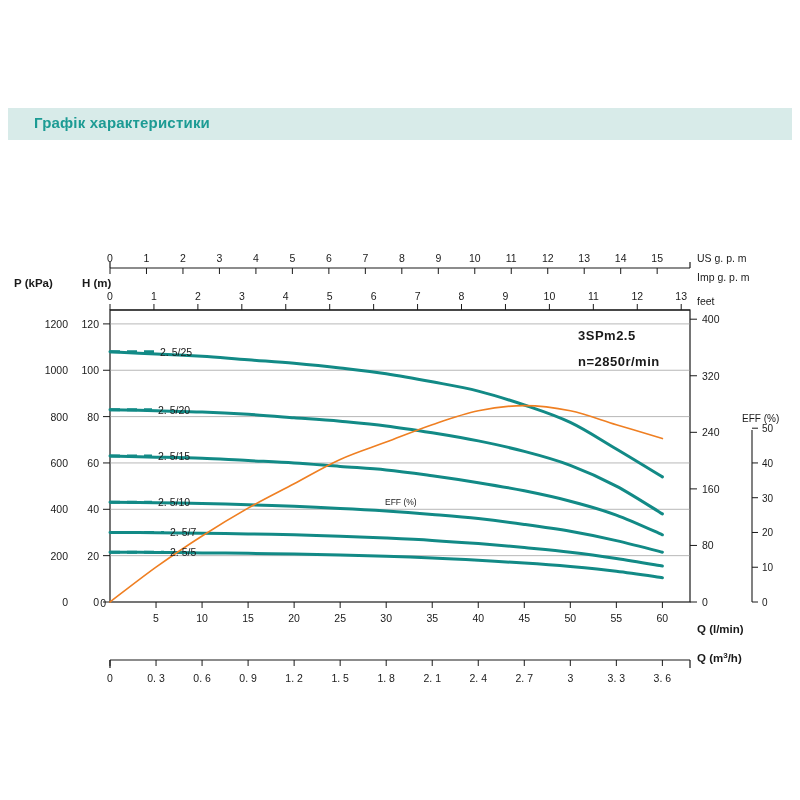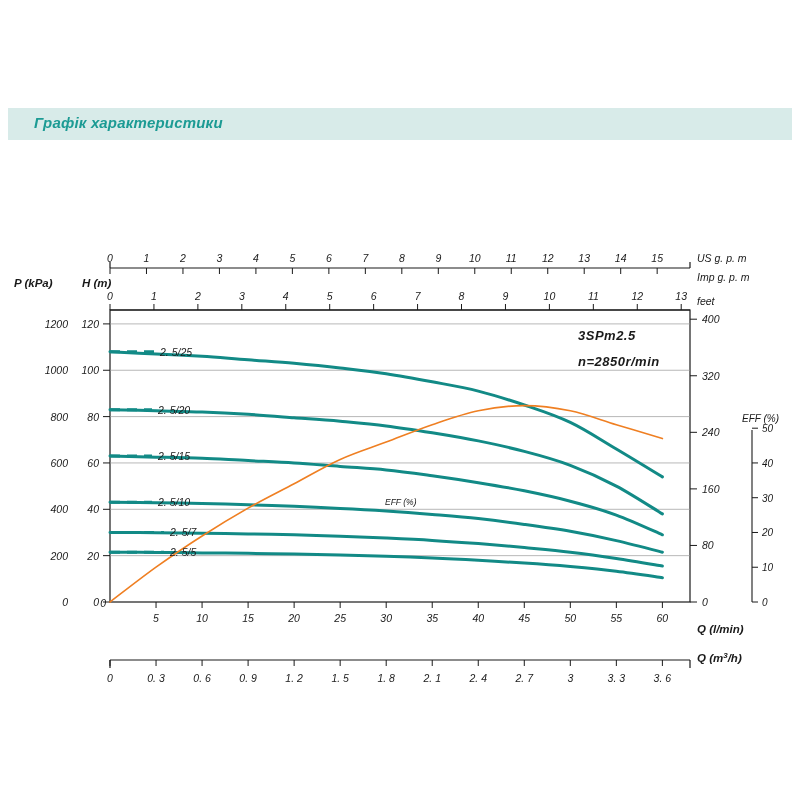--- a/index.html
+++ b/index.html
@@ -12,21 +12,20 @@
     height: 800px;
     font-family: "Liberation Sans", sans-serif;
     color: #222;
     position: relative;
     overflow: hidden;
   }
   #page {
     position: relative;
     width: 800px;
     height: 800px;
-    font-style: italic;
   }
   
   .header-band {
     position: absolute;
     left: 8px;
     top: 108px;
     width: 784px;
     height: 32px;
     background: #d8ebe9;
   }

